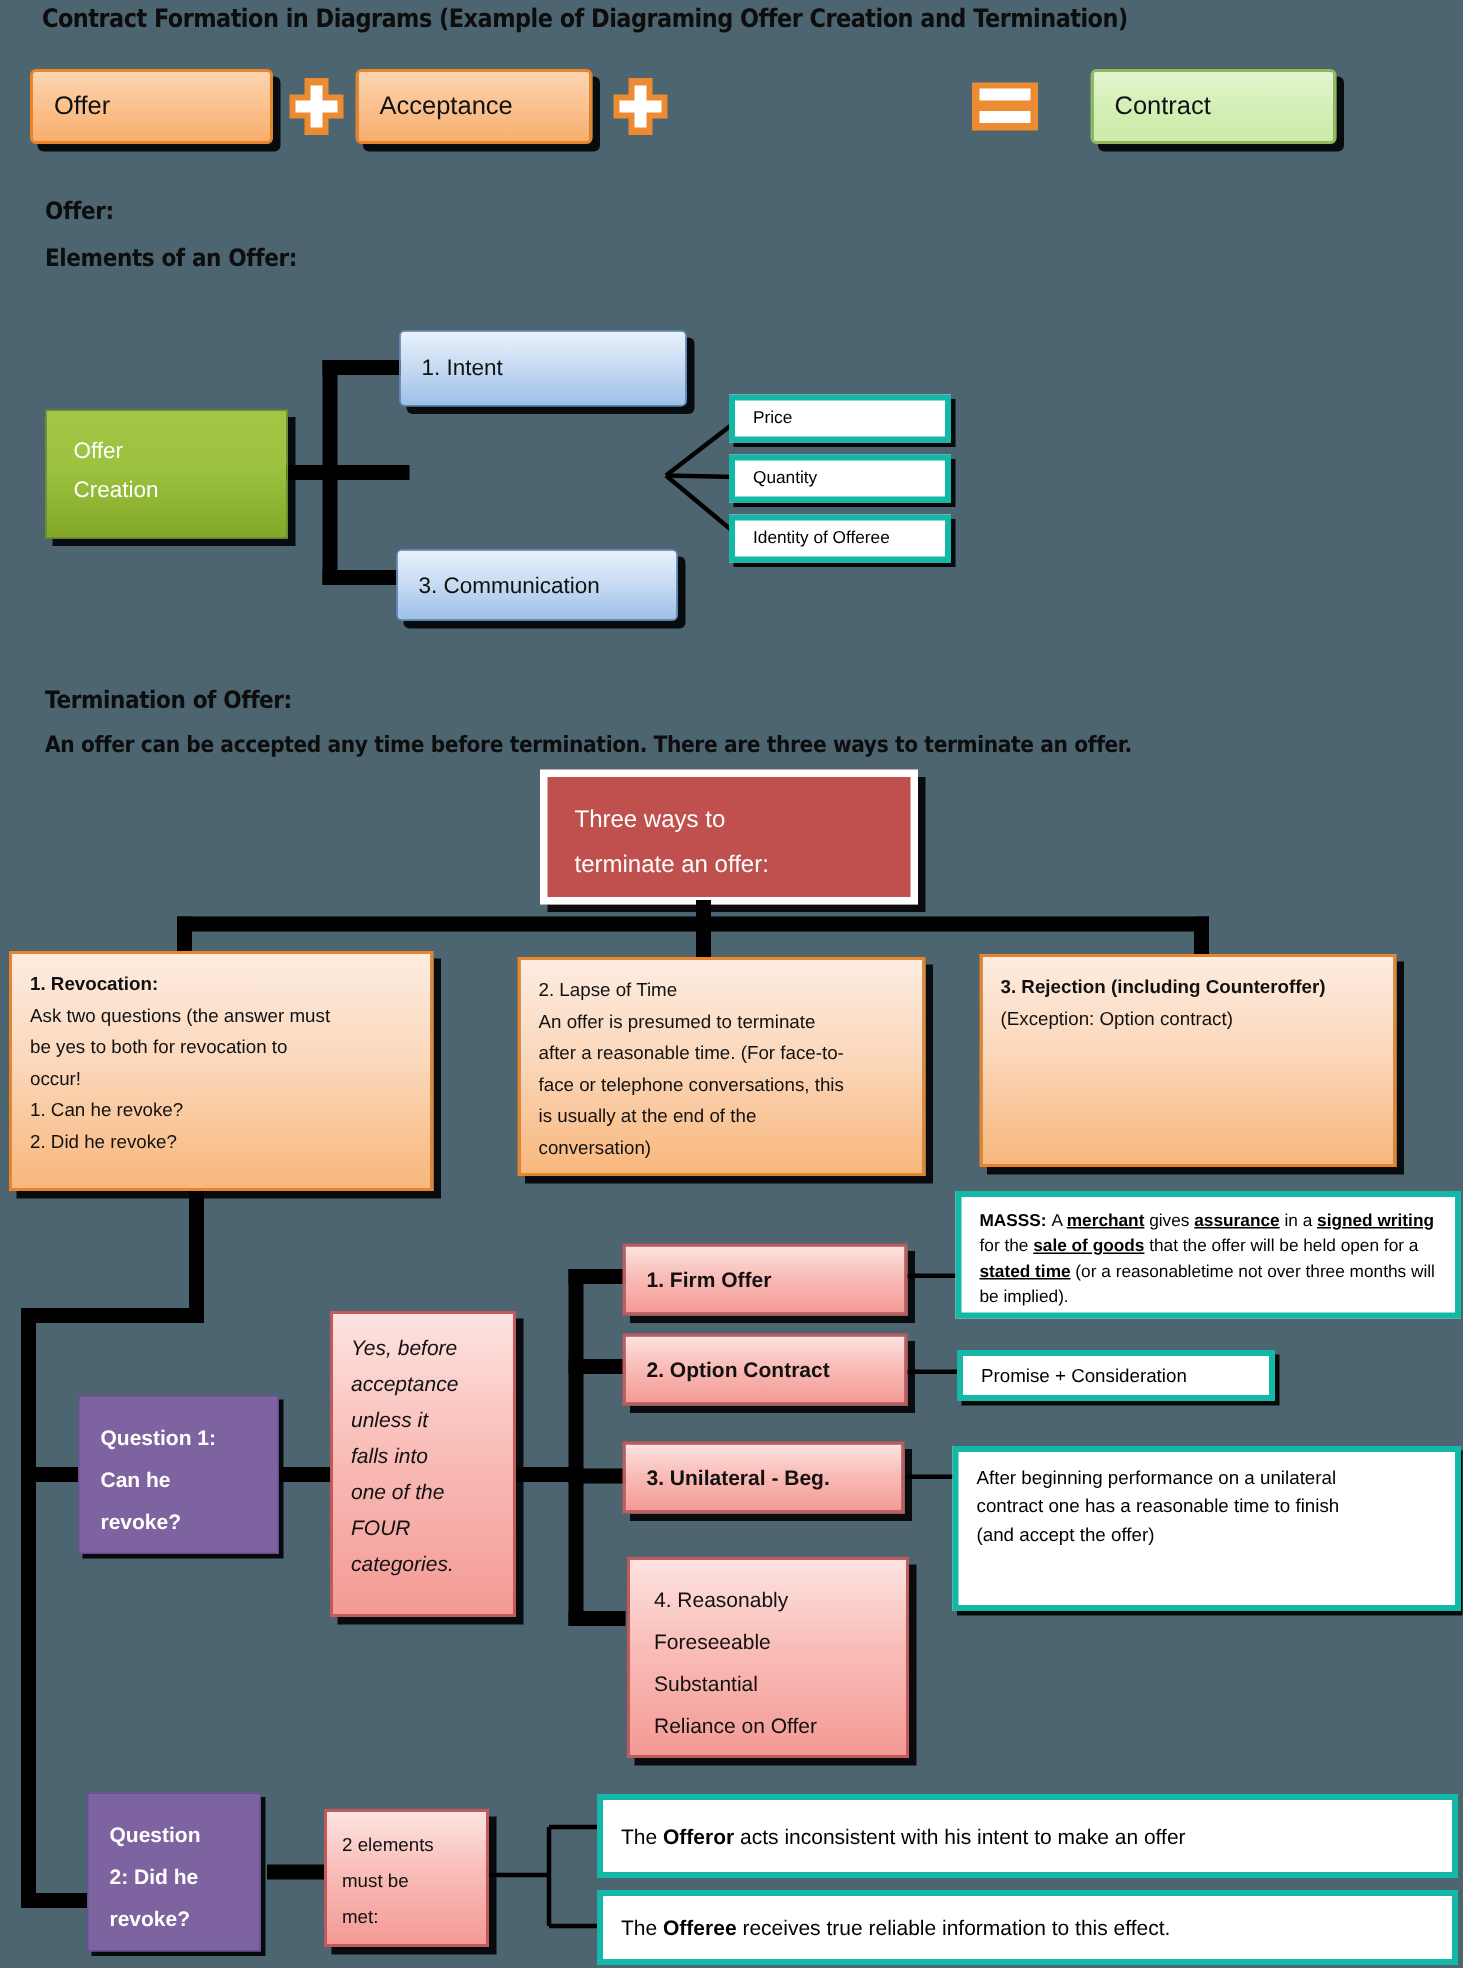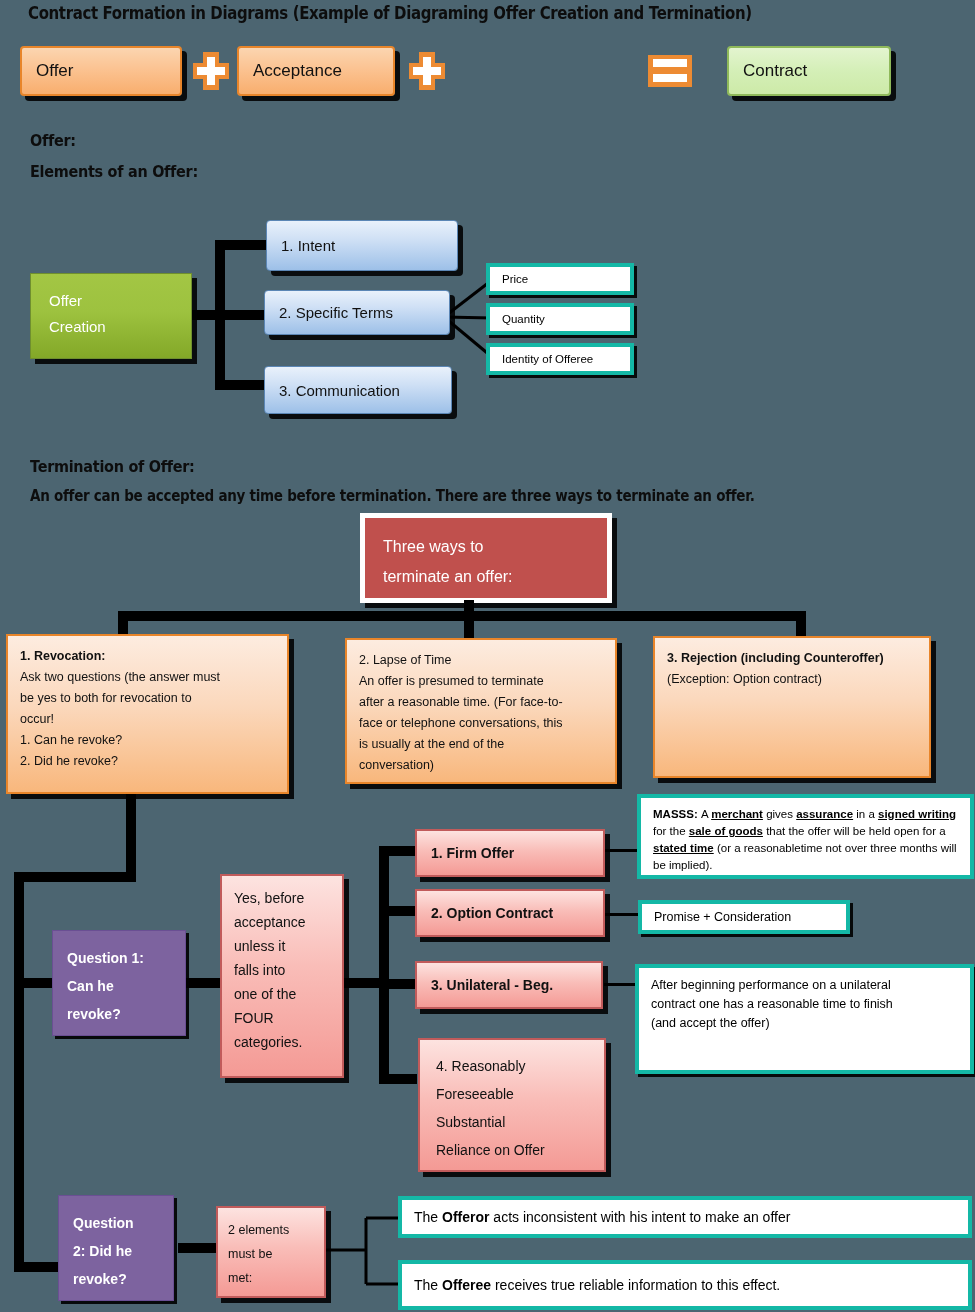--- a/index.html
+++ b/index.html
@@ -184,23 +184,20 @@
 
   <div class="abs greenbox shadow" style="left:30px;top:273px;width:162px;height:86px;">
     <div>Offer</div>
     <div>Creation</div>
   </div>
 
   <div class="abs bluebox shadow" style="left:266px;top:220px;width:192px;height:51px;">
     <span>1. Intent</span>
   </div>
 
-  <div class="abs bluebox shadow" style="left:264px;top:290px;width:186px;height:45px;">
-    <span>2. Specific Terms</span>
-  </div>
 
   <div class="abs bluebox shadow" style="left:264px;top:366px;width:188px;height:48px;">
     <span>3. Communication</span>
   </div>
 
   <div class="abs whitebox shadow-sm" style="left:486px;top:263px;width:148px;height:32px;">
     <span>Price</span>
   </div>
   <div class="abs whitebox shadow-sm" style="left:486px;top:303px;width:148px;height:32px;">
     <span>Quantity</span>
@@ -273,21 +270,21 @@
     <line x1="44" y1="18" x2="78" y2="18" stroke="#000" stroke-width="3"></line>
     <line x1="44" y1="84" x2="78" y2="84" stroke="#000" stroke-width="3"></line>
   </svg>
 
   <div class="abs purplebox shadow-sm" style="left:52px;top:930px;width:134px;height:106px;">
     <div>Question 1:</div>
     <div>Can he</div>
     <div>revoke?</div>
   </div>
 
-  <div class="abs pinkbox plain shadow" style="left:220px;top:874px;width:124px;height:204px;">
+  <div class="abs pinkbox plain shadow" style="left:220px;top:874px;width:124px;height:204px;font-style:italic;">
     <div>Yes, before</div>
     <div>acceptance</div>
     <div>unless it</div>
     <div>falls into</div>
     <div>one of the</div>
     <div>FOUR</div>
     <div>categories.</div>
   </div>
 
   <div class="abs pinkbox bold shadow" style="left:415px;top:829px;width:190px;height:48px;">
@@ -330,21 +327,21 @@
     <div>2:  Did he</div>
     <div>revoke?</div>
   </div>
 
   <div class="abs pinkbox sm shadow" style="left:216px;top:1206px;width:110px;height:92px;">
     <div>2 elements</div>
     <div>must be</div>
     <div>met:</div>
   </div>
 
-  <div class="abs whitebox" style="left:398px;top:1196px;width:574px;height:42px;font-size:14px;">
+  <div class="abs whitebox" style="left:398px;top:1196px;width:574px;height:56px;font-size:14px;">
     <span>
       <span>The </span><b>Offeror</b><span> acts inconsistent with his intent to make an offer</span>
     </span>
   </div>
 
   <div class="abs whitebox" style="left:398px;top:1260px;width:574px;height:50px;font-size:14px;">
     <span>
       <span>The </span><b>Offeree</b><span> receives true reliable information to this effect.</span>
     </span>
   </div>

